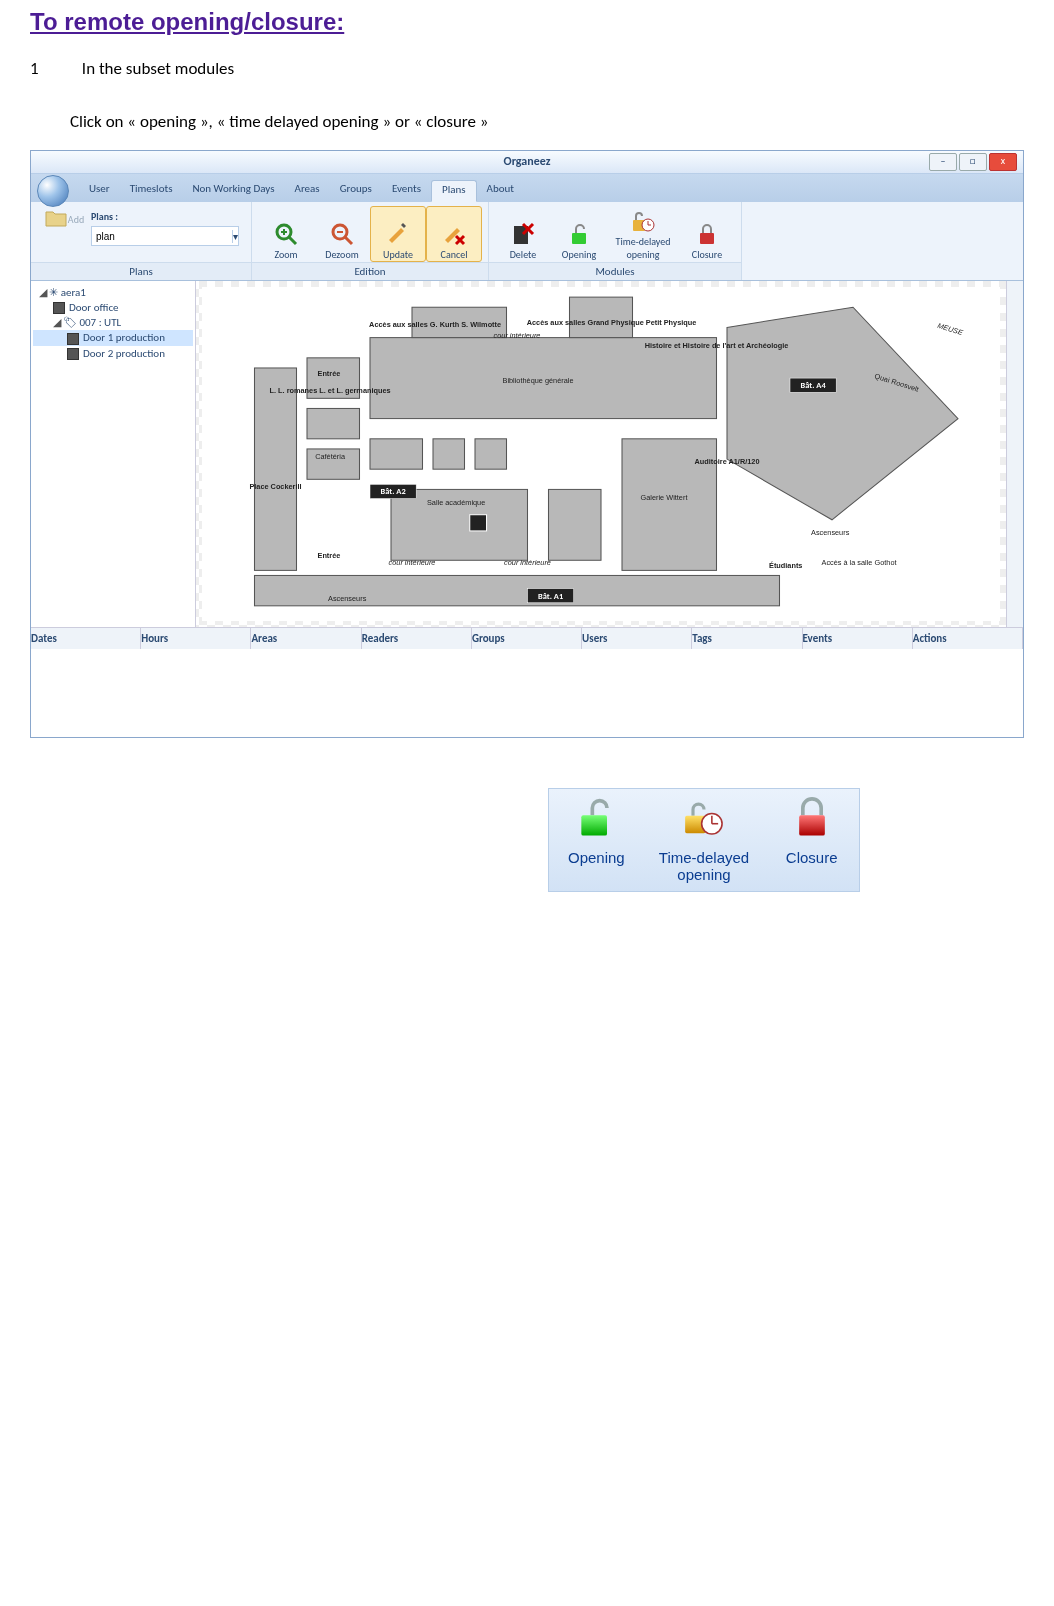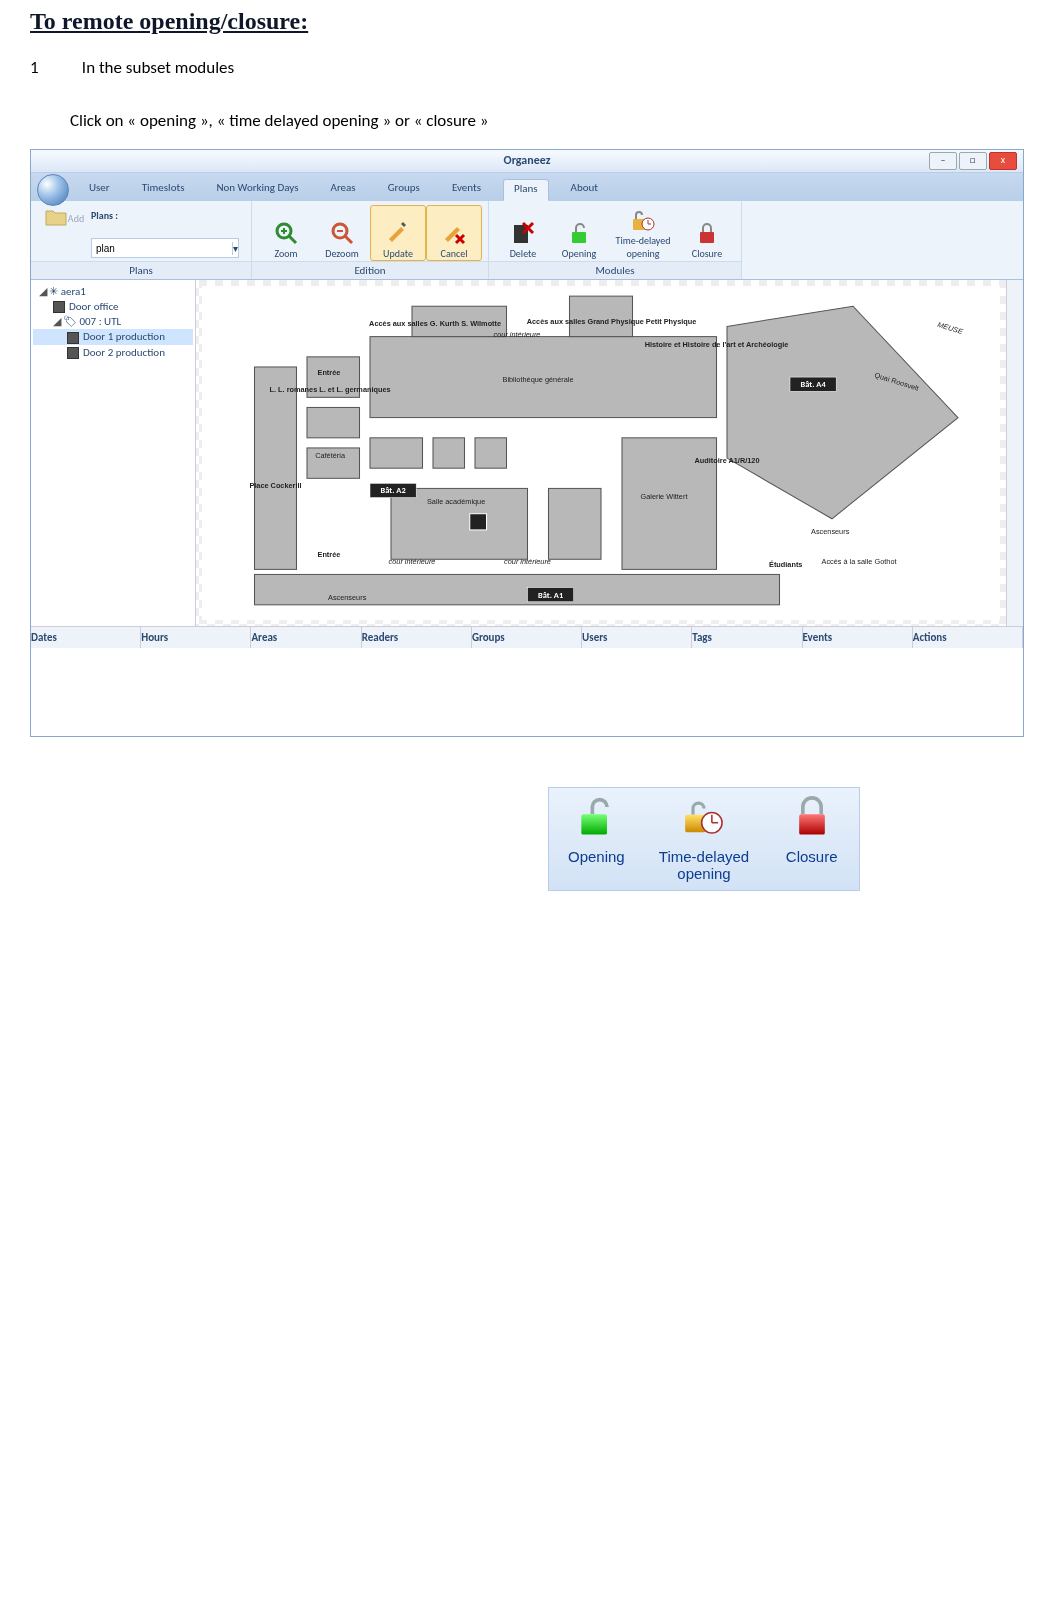--- a/index.html
+++ b/index.html
@@ -1,41 +1,41 @@
 <!DOCTYPE html>
 <html><head>
 <meta charset="utf-8">
 <style>
   html,body{margin:0;padding:0;background:#fff;font-family:Calibri,Arial,sans-serif;color:#000}
   .page{width:1054px;min-height:1606px;margin:0 auto;position:relative;padding:8px 30px 60px 30px;box-sizing:border-box}
-  .doc-heading{color:#0f172a;font-size:24px;text-decoration:underline;margin:0 0 22px 0;font-family:Liberation Serif, serif}
+  .doc-heading{color:#4c1d95;font-size:24px;text-decoration:underline;margin:0 0 22px 0;font-family:Liberation Sans, sans-serif}
   .step-num{display:inline-block;width:48px;font-size:17px}
   .step-row{font-size:17px;margin-bottom:32px}
   .step-text{font-size:17px;margin:0 0 18px 40px}
 
   
   .app-shot{border:1px solid #8aa7cc;background:#dbe7f7;font-size:11px;color:#2b4a72;position:relative}
   .win-caption{height:22px;background:linear-gradient(#f7fbff,#dbe7f7);border-bottom:1px solid #b8cee8;position:relative}
   .win-title{position:absolute;left:50%;top:3px;transform:translateX(-50%);font-size:12px;font-weight:bold}
   .win-ctl{position:absolute;right:6px;top:2px;display:flex;gap:2px}
   .win-btn{width:26px;height:16px;border:1px solid #9aa;background:#eef3f9;border-radius:2px;font-size:10px;line-height:14px;text-align:center}
   .win-close{background:#e74c3c;color:#fff;border-color:#b33}
   .orb{width:30px;height:30px;border-radius:50%;background:radial-gradient(circle at 30% 30%,#fff,#9fc4ea 40%,#3d72b4);border:1px solid #5b87b8;position:absolute;left:6px;top:24px}
-  .tabs{display:flex;gap:12px;padding:6px 0 0 48px;height:22px;background:linear-gradient(#c6d9ef,#b8cee8)}
+  .tabs{display:flex;gap:0;padding:6px 0 0 48px;height:22px;background:linear-gradient(#c6d9ef,#b8cee8)}
   .tab{padding:2px 10px;font-size:11px;border-radius:3px 3px 0 0}
   .tab.active{background:#edf3fb;border:1px solid #a8c0dc;border-bottom-color:#edf3fb}
   .ribbon{display:flex;background:#edf3fb;border-bottom:1px solid #a8c0dc}
   .rgroup{border-right:1px solid #cddced;padding:4px 0 0 0}
   .rgroup-body{display:flex;align-items:flex-start;padding:0 6px;height:56px}
   .rgroup-label{text-align:center;font-size:11px;padding:2px 0;border-top:1px solid #cddced;background:#e3ecf7}
   .rbtn{display:flex;flex-direction:column;align-items:center;justify-content:flex-end;width:54px;height:54px;font-size:10px;text-align:center;border:1px solid transparent;border-radius:3px}
   .rbtn.sel{background:#fceec2;border-color:#e4b24a}
   .ricon{width:24px;height:24px;margin-bottom:2px;display:flex;align-items:center;justify-content:center}
   .ricon svg{width:24px;height:24px}
-  .plans-col{display:flex;flex-direction:column;gap:16px;padding-top:4px;width:148px}
+  .plans-col{display:flex;flex-direction:column;gap:3px;padding-top:4px;width:148px}
   .plans-lbl{font-size:10px;font-weight:bold}
   .plans-combo{display:flex;align-items:center;border:1px solid #b8cee8;background:#fff;height:18px;font-size:10px}
   .plans-combo input{border:0;flex:1;font-size:10px;padding:0 4px;outline:none}
   .plans-combo .dd{width:16px;text-align:center;border-left:1px solid #b8cee8;color:#2b4a72}
   .add-btn{display:flex;flex-direction:row;align-items:center;justify-content:center;width:54px;font-size:10px;color:#9ab}
 
   .workspace{display:flex;height:346px;background:repeating-conic-gradient(#eee 0 25%,#fff 0 50%) 0 0/16px 16px;}
   .tree{width:160px;background:#fff;border-right:1px solid #ccd;font-size:11px;padding:4px 2px}
   .tree-item{padding:1px 0 1px 6px;white-space:nowrap}
   .tree-item .arr{display:inline-block;width:10px;color:#555}

